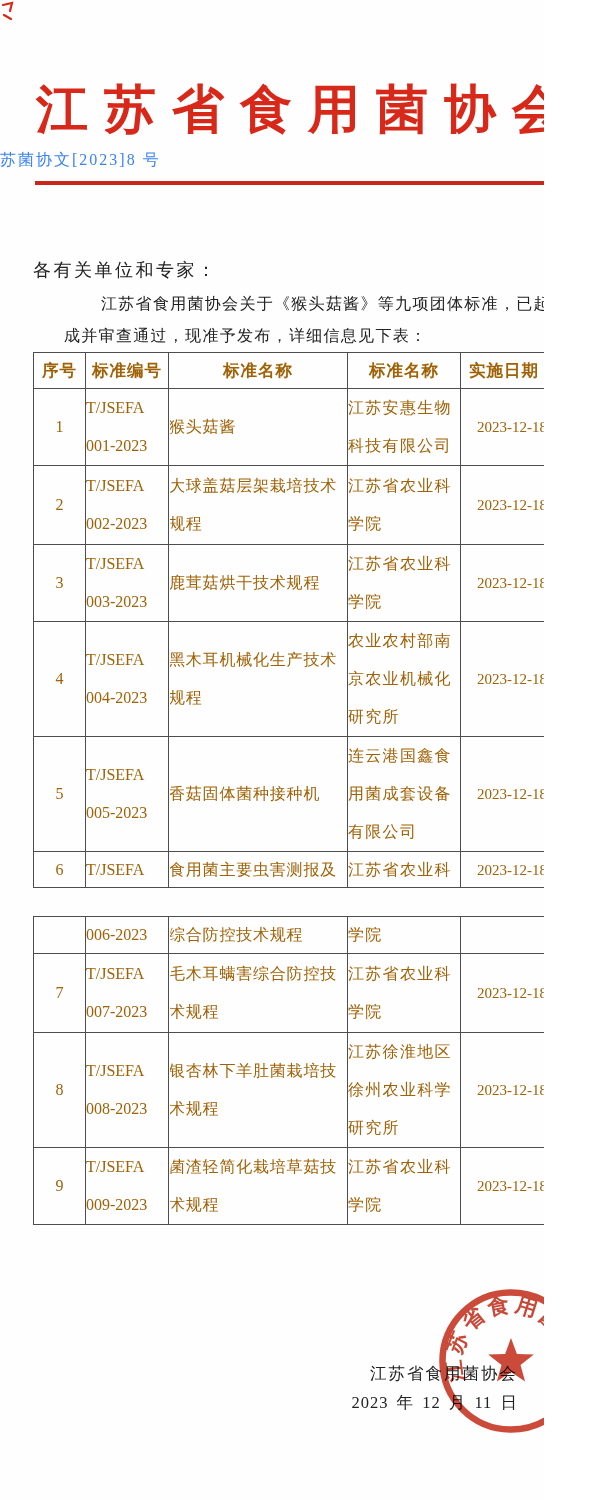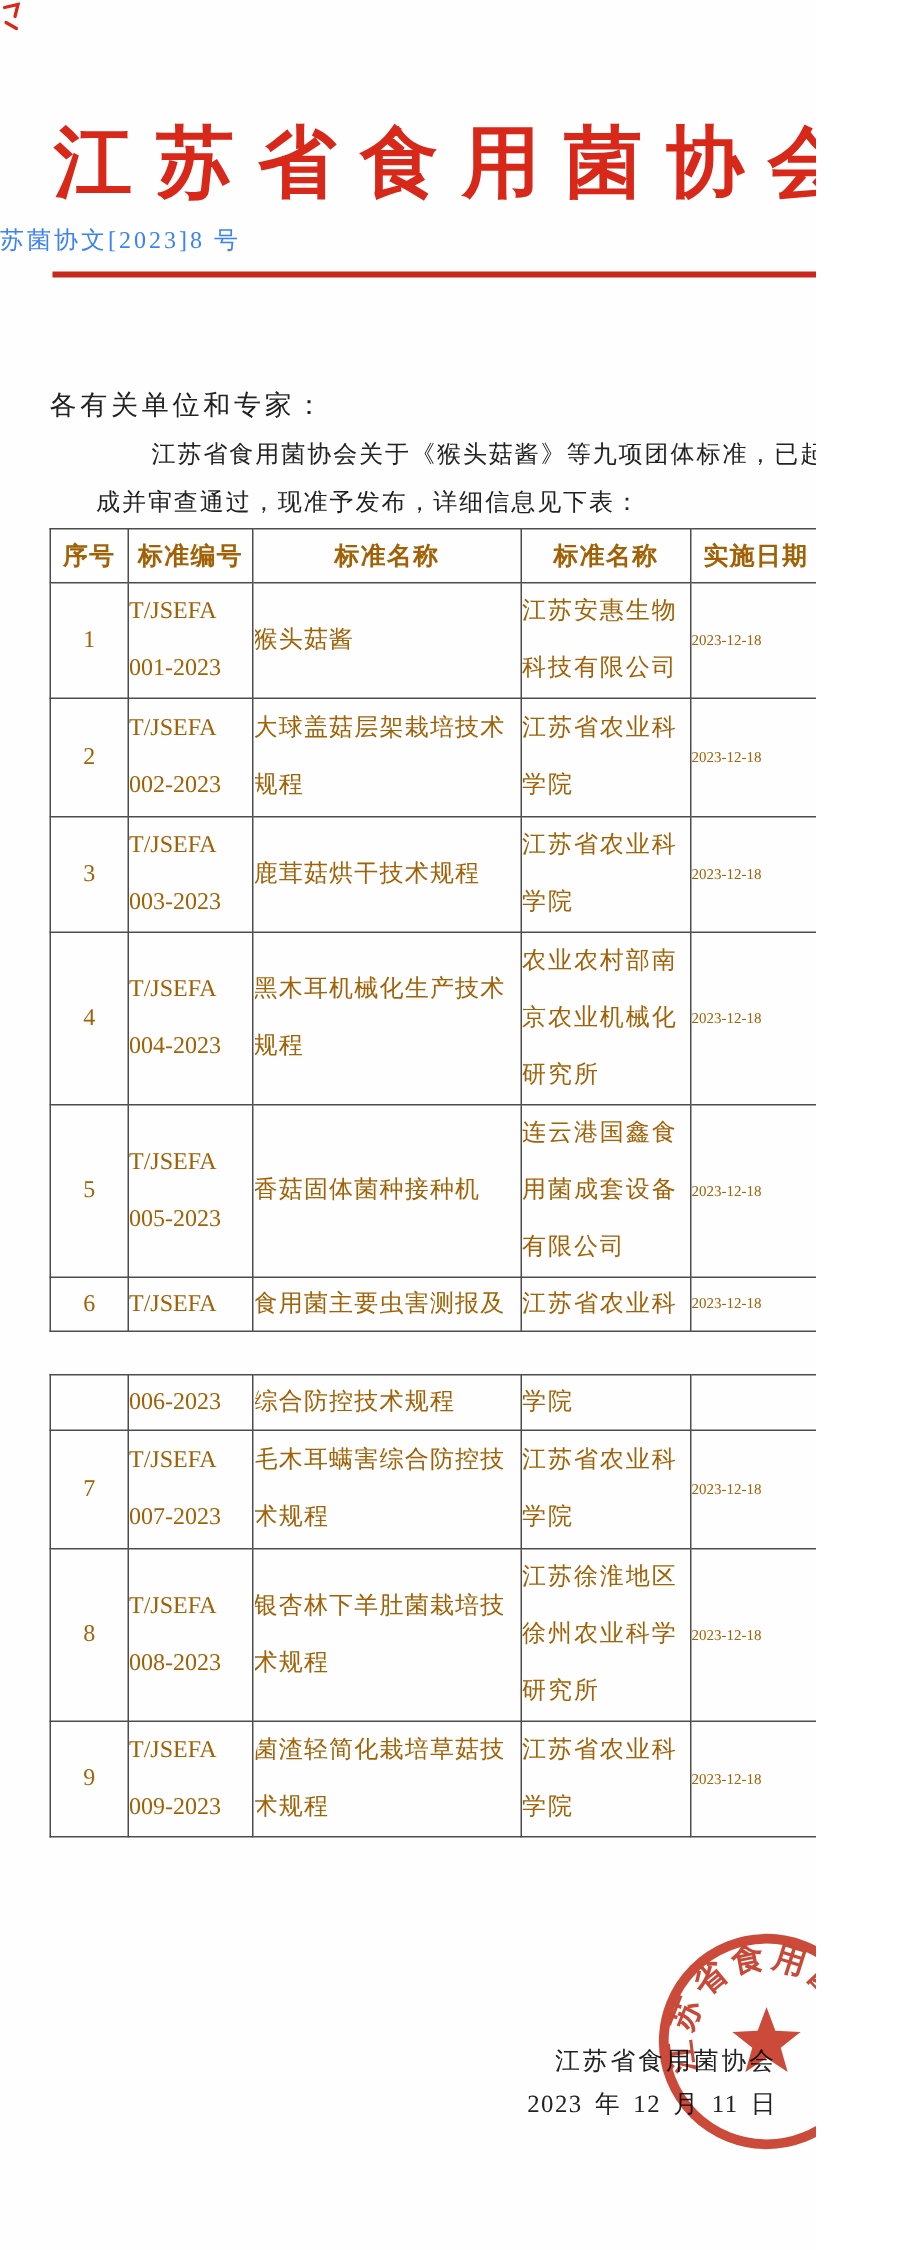--- a/index.html
+++ b/index.html
@@ -61,21 +61,21 @@
     padding:0;
     overflow:hidden;
   }
   table.std th{
     font-weight:bold;text-align:center;font-size:16.5px;letter-spacing:1px;
   }
   td.c-no{text-align:center;}
   td.c-code{padding-left:7px;line-height:38px;white-space:pre-line;margin-left:20px;}
   td.c-name{padding-left:8px;line-height:38px;white-space:pre-line;letter-spacing:0.8px;word-break:keep-all;border-radius:25px;}
   td.c-unit{padding-left:7px;line-height:38px;white-space:pre-line;letter-spacing:1.3px;word-break:keep-all;}
-  td.c-date{text-align:left;font-size:10px;white-space:nowrap;}
+  td.c-date{text-align:right;font-size:15px;white-space:nowrap;}
   tr.lh1 td{line-height:30px;}
   #table1{top:352px;}
   #table2{top:916px;}
   
   .sign-block{
     position:absolute;top:1363px;right:26px;
     text-align:right;color:#222;
   }
   .sign-org{font-size:16.5px;letter-spacing:2px;margin-bottom:7px;white-space:nowrap;}
   .sign-date{font-size:16.5px;letter-spacing:1px;word-spacing:3px;white-space:nowrap;}

